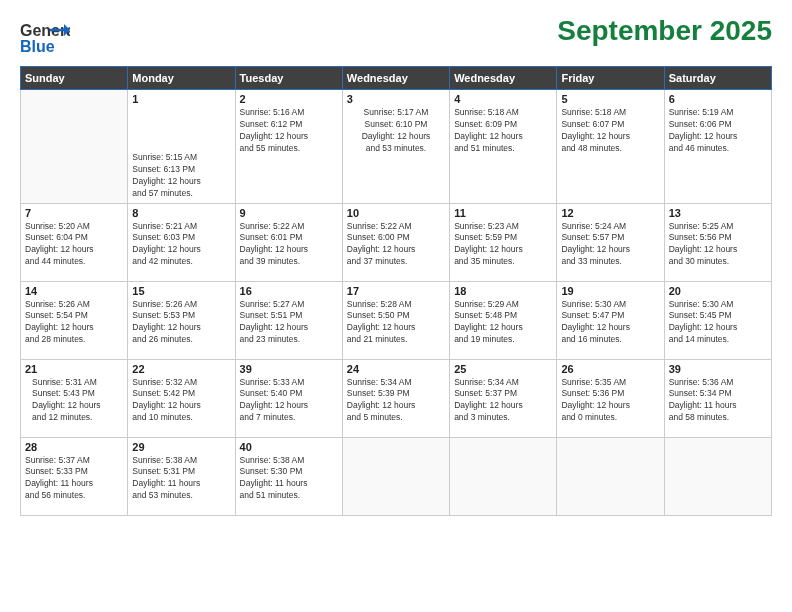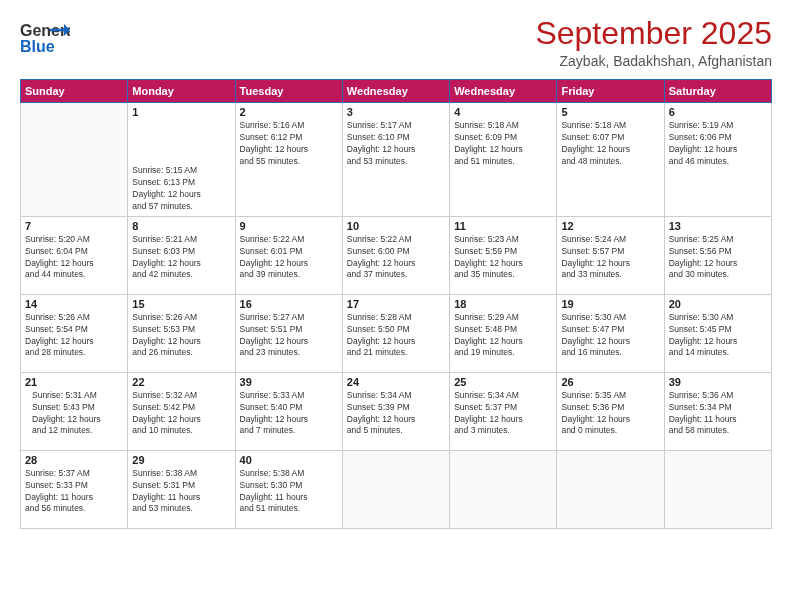--- a/index.html
+++ b/index.html
@@ -18,37 +18,37 @@
     .header {
       display: flex;
       align-items: flex-start;
       justify-content: space-between;
       margin-bottom: 10px;
     }
     .title-area {
       text-align: right;
     }
     .month-title {
-      font-size: 32px;
-      font-weight: normal;
-      color: #b91c1c;
+      font-size: 28px;
+      font-weight: bold;
+      color: #15803d;
       line-height: 1.1;
     }
     .location {
       font-size: 14px;
       color: #555;
       margin-top: 2px;
     }
     .calendar {
       width: 100%;
       border-collapse: collapse;
       font-size: 9.5px;
     }
     .calendar th {
-      background-color: #be185d;
+      background-color: #404040;
       color: #fff;
       font-size: 11px;
       font-weight: bold;
       padding: 5px 4px;
       text-align: left;
       border: 1px solid #2a6db5;
     }
     .calendar td {
       border: 1px solid #ccc;
       vertical-align: top;
@@ -89,21 +89,20 @@
     <div class="logo-wrapper">
       <svg class="logo-svg" viewBox="0 0 50 40">
         <text x="0" y="20" font-size="16" font-weight="bold" fill="#333">General</text>
         <text x="0" y="36" font-size="16" font-weight="bold" fill="#1565c0">Blue</text>
         <polygon points="44,8 50,14 44,20" fill="#1565c0"></polygon>
         <line x1="30" y1="14" x2="44" y2="14" stroke="#1565c0" stroke-width="2.5"></line>
       </svg>
     </div>
     <div class="title-area">
       <div class="month-title">September 2025</div>
-      <div class="location">Zaybak, Badakhshan, Afghanistan</div>
     </div>
   </div>
 
   <table class="calendar">
     <thead>
       <tr>
       <th>Sunday</th>
           <th>Monday</th>
           <th>Tuesday</th>
           <th>Wednesday</th>
@@ -124,21 +123,21 @@
           </td>
           <td>
             <span class="day-num">2</span>
             <div class="day-info" style="white-space: pre-line;">Sunrise: 5:16 AM
 Sunset: 6:12 PM
 Daylight: 12 hours
 and 55 minutes.</div>
           </td>
           <td>
             <span class="day-num">3</span>
-            <div class="day-info" style="white-space: pre-line;">Sunrise: 5:17 AM
+            <div class="day-info" style="white-space: pre-line; text-align: center;">Sunrise: 5:17 AM
 Sunset: 6:10 PM
 Daylight: 12 hours
 and 53 minutes.</div>
           </td>
           <td>
             <span class="day-num">4</span>
             <div class="day-info" style="white-space: pre-line;">Sunrise: 5:18 AM
 Sunset: 6:09 PM
 Daylight: 12 hours
 and 51 minutes.</div>

